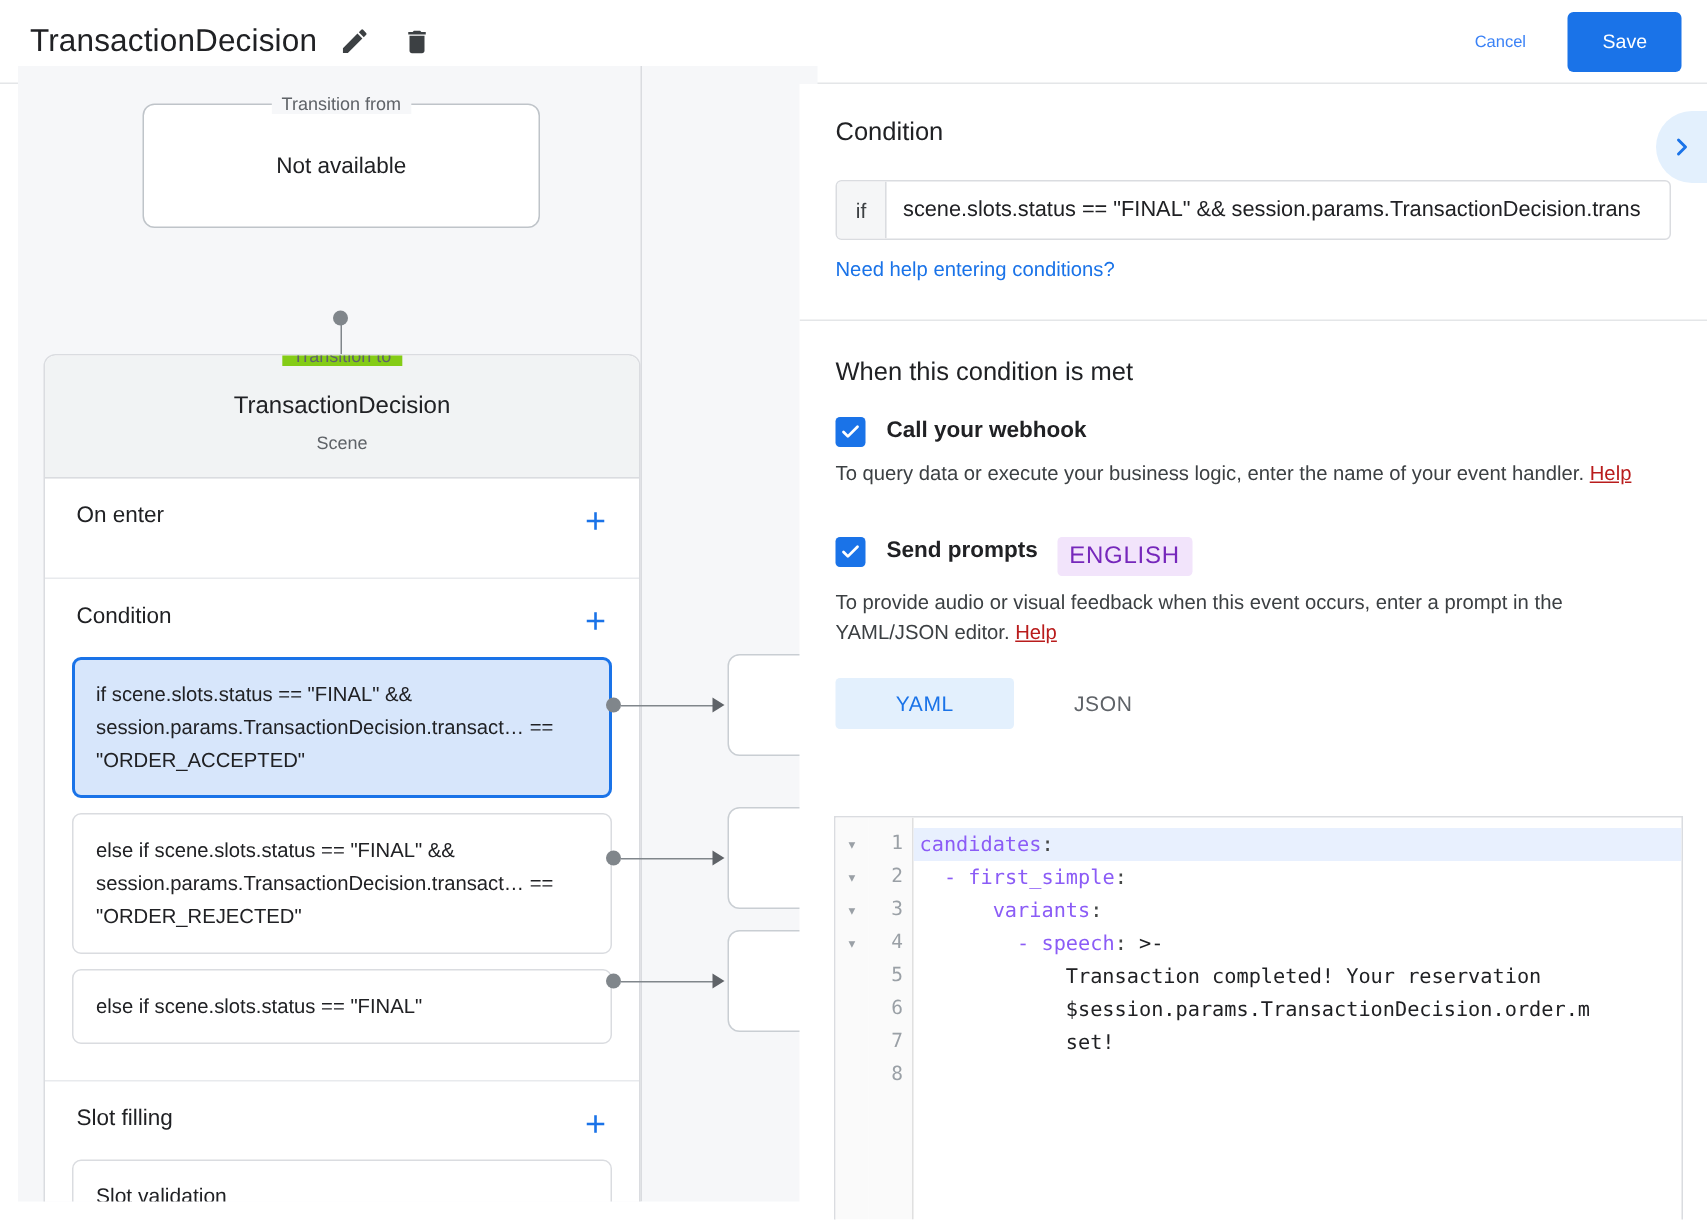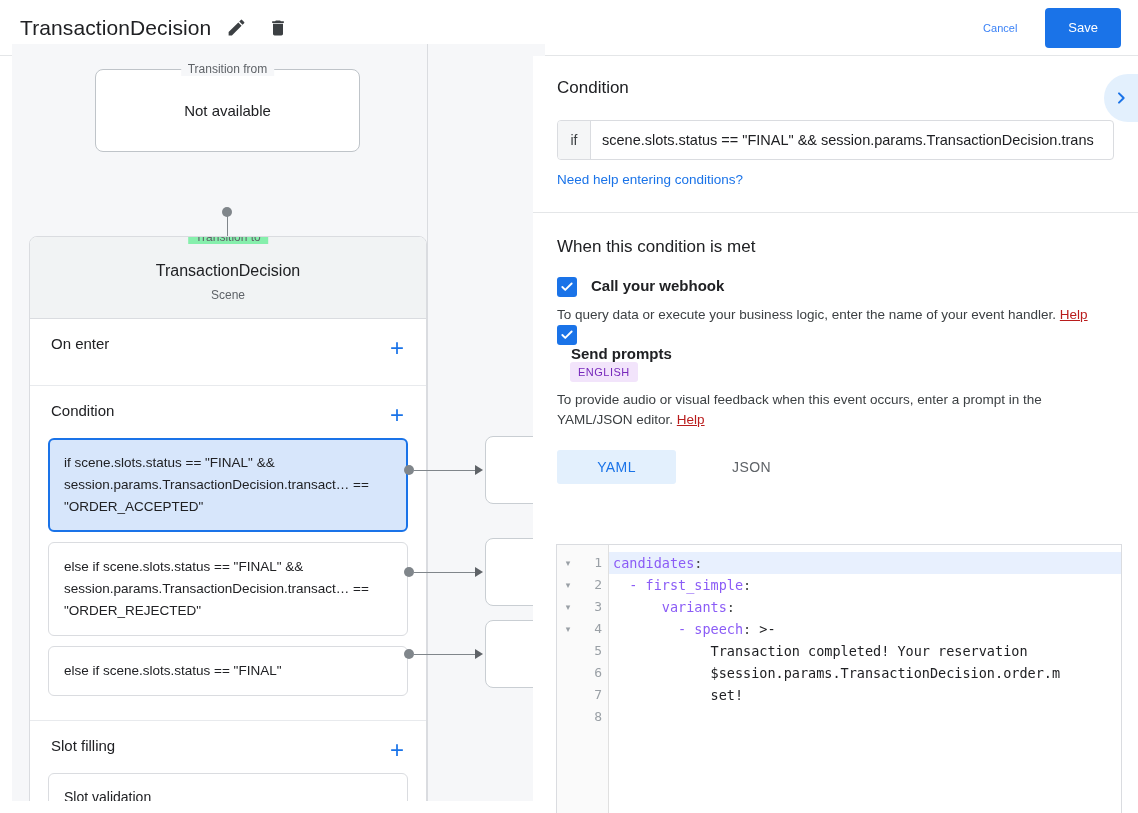--- a/index.html
+++ b/index.html
@@ -127,21 +127,21 @@
   }
   .card-head {
     position: relative;
     background: #f1f3f4;
     height: 82px;
     border-bottom: 1px solid #dadce0;
   }
   .card-head .node-legend {
     left: 50%; transform: translateX(-50%);
     top: -7px;
-    background: #86efac;
+    background: #84cc16;
     text-align: center;
   }
   .card-head-title {
     position: absolute; left: 0; right: 0; top: 25px;
     text-align: center;
     font-size: 16px;
     color: #202124;
   }
   .card-head-sub {
     position: absolute; left: 0; right: 0; top: 51px;
@@ -300,21 +300,21 @@
   .check-label {
     margin-left: 14px;
     font-size: 15px;
     font-weight: bold;
     color: #202124;
   }
   .badge {
     margin-left: 13px;
     background: #f2e4fb;
     color: #7627bb;
-    font-size: 11px;
+    font-size: 16px;
     letter-spacing: .5px;
     padding: 4px 8px;
     border-radius: 3px;
   }
   .desc {
     font-size: 13.5px;
     color: #3c4043;
     line-height: 20px;
     margin: 6px 0 0 0;
   }
@@ -334,21 +334,20 @@
   .caret {
     display: inline-block;
     width: 1px; height: 18px;
     background: #202124;
     margin-left: 1px;
   }
 
   .tabs {
     display: flex;
     margin-top: 20px;
-    gap: 16px;
   }
   .tab {
     width: 119px;
     height: 34px;
     display: flex; align-items: center; justify-content: center;
     font-size: 14px;
     font-weight: 500;
     letter-spacing: .4px;
     color: #5f6368;
     cursor: pointer;
@@ -518,21 +517,21 @@
     <div class="check-row">
       <div class="checkbox">
         <svg width="14" height="14" viewBox="0 0 24 24" fill="none" stroke="#ffffff" stroke-width="3.2" stroke-linecap="round" stroke-linejoin="round" aria-hidden="true">
           <polyline points="20 6 9 17 4 12"></polyline>
         </svg>
       </div>
       <span class="check-label">Call your webhook</span>
     </div>
     <p class="desc"><span>To query data or execute your business logic, enter the name of your event handler.</span> <a class="help-link">Help</a></p>
 
-    <div class="check-row" style="flex-direction:column;">
+    <div class="check-row" style="margin-top:32px;">
       <div class="checkbox">
         <svg width="14" height="14" viewBox="0 0 24 24" fill="none" stroke="#ffffff" stroke-width="3.2" stroke-linecap="round" stroke-linejoin="round" aria-hidden="true">
           <polyline points="20 6 9 17 4 12"></polyline>
         </svg>
       </div>
       <span class="check-label">Send prompts</span>
       <span class="badge">ENGLISH</span>
     </div>
     <p class="desc"><span>To provide audio or visual feedback when this event occurs, enter a prompt in the YAML/JSON editor.</span> <a class="help-link">Help</a></p>
 

